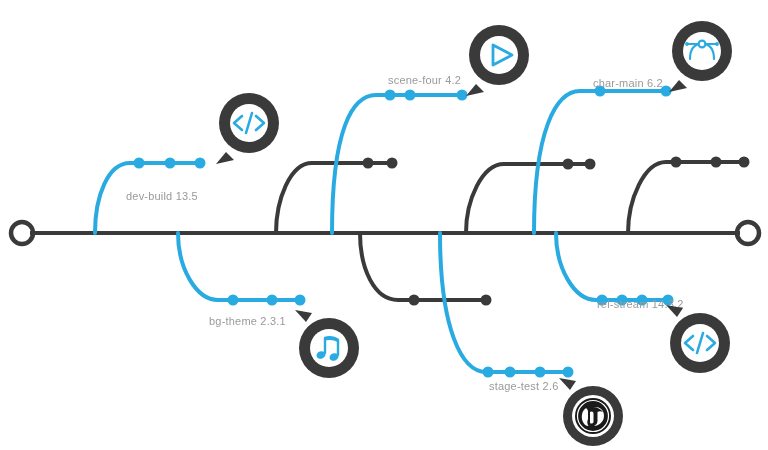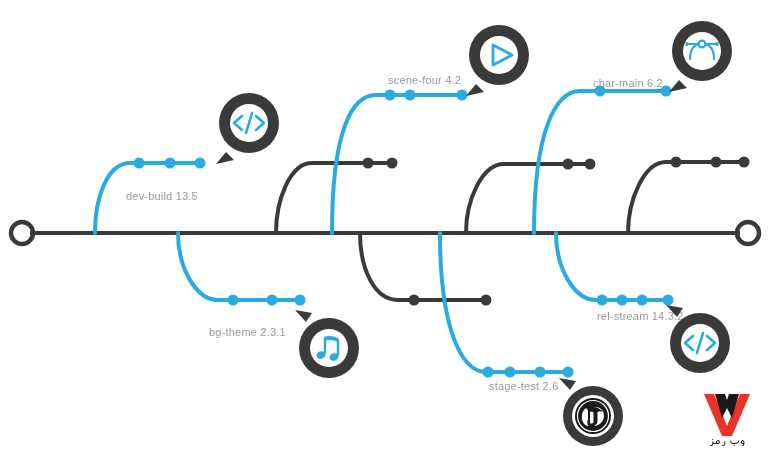--- a/index.html
+++ b/index.html
@@ -133,25 +133,25 @@
     </g>
 
   </svg>
 
   <div class="branch-label" style="left:126px; top:142px;margin-top:48px;">dev-build 13.5</div>
 
   <div class="branch-label" style="left:388px; top:74px;">scene-four 4.2</div>
 
   <div class="branch-label" style="left:593px; top:77px;">char-main 6.2</div>
 
-  <div class="branch-label" style="left:209px; top:326px;">bg-theme 2.3.1</div>
+  <div class="branch-label" style="left:209px; top:315px;">bg-theme 2.3.1</div>
 
   <div class="branch-label" style="left:489px; top:380px;">stage-test 2.6</div>
 
-  <div class="branch-label" style="left:573px; top:310px;padding-left:24px;">rel-stream 14.3.2</div>
+  <div class="branch-label" style="left:573px; top:298px;padding-left:24px;">rel-stream 14.3.2</div>
 
   <div class="badge" style="left:212px; top:90px;">
     <svg viewBox="0 0 74 74" xmlns="http://www.w3.org/2000/svg">
       <path d="M 14 62 L 4 74 L 22 70 Z" fill="#3A3A3A"></path>
       <circle cx="37" cy="33" r="30" fill="#3A3A3A"></circle>
       <circle cx="37" cy="33" r="19" fill="#FFFFFF"></circle>
       <g stroke="#29ABE2" stroke-width="2.6" fill="none" stroke-linecap="round" stroke-linejoin="round">
         <polyline points="30,26 22,33 30,40"></polyline>
         <polyline points="44,26 52,33 44,40"></polyline>
         <line x1="40" y1="23" x2="34" y2="43"></line>
@@ -222,23 +222,14 @@
       <circle cx="37" cy="40" r="30" fill="#3A3A3A"></circle>
       <circle cx="37" cy="40" r="19" fill="#FFFFFF"></circle>
       <g stroke="#29ABE2" stroke-width="2.6" fill="none" stroke-linecap="round" stroke-linejoin="round">
         <polyline points="30,33 22,40 30,47"></polyline>
         <polyline points="44,33 52,40 44,47"></polyline>
         <line x1="40" y1="30" x2="34" y2="50"></line>
       </g>
     </svg>
   </div>
 
-  <div id="watermark">
-    <svg viewBox="0 0 66 58" xmlns="http://www.w3.org/2000/svg">
-      <g>
-        <path d="M 10 6 L 20 6 L 33 38 L 46 6 L 56 6 L 38 48 L 28 48 Z" fill="#E8322A"></path>
-        <path d="M 21 6 L 31 6 L 33 12 L 35 6 L 45 6 L 38 30 L 33 20 L 28 30 Z" fill="#1A1A1A"></path>
-      </g>
-      <text x="33" y="56" text-anchor="middle" font-size="11" font-family="DejaVu Sans, sans-serif" fill="#1A1A1A">وب رمز</text>
-    </svg>
-  </div>
 
 </div>
 
 </body></html>

